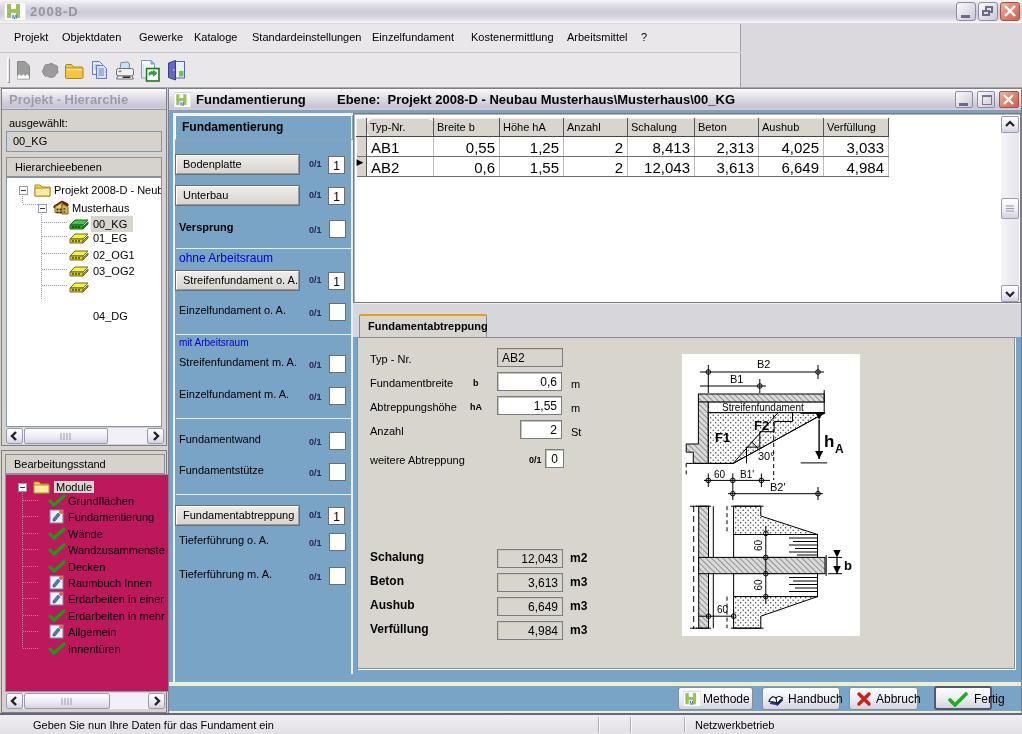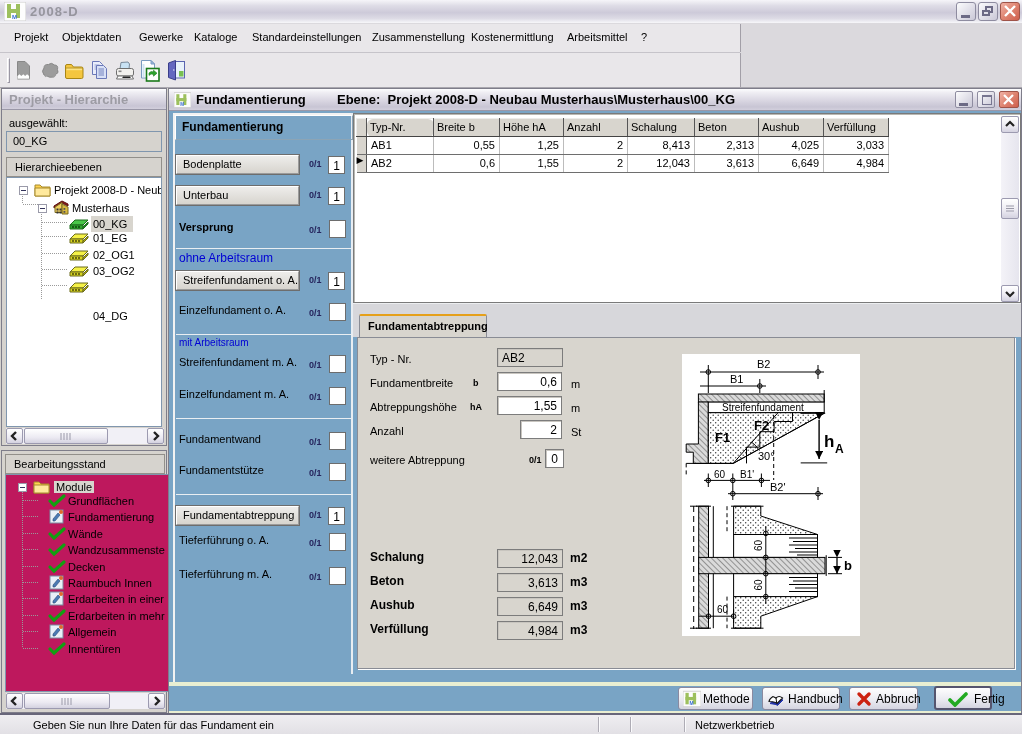--- a/index.html
+++ b/index.html
@@ -45,21 +45,21 @@
 .expander { width:9px; height:9px; border:1px solid #9a9aa9; background:#fff; }
 .expander:after { content:""; position:absolute; left:1px; top:3px; width:5px; height:1px; background:#33335a; }
 .dotv { width:1px; background-image:repeating-linear-gradient(to bottom,#9a9a9a 0 1px,transparent 1px 2px); }
 .doth { height:1px; background-image:repeating-linear-gradient(to right,#9a9a9a 0 1px,transparent 1px 2px); }
 .ffield { height:19px; background:#fff; border:1px solid #7c7c7c; box-shadow:inset 1px 1px 0 #c8c5bf; font-size:12px; text-align:right; padding:2px 4px 0 4px; }
 .ffield.gray { background:#D8D5CE; }
 .fsub { font-size:9px; font-weight:bold; }
 .fbold { font-weight:bold; font-size:12px; }
 .bbtn { height:23px; background:linear-gradient(to bottom,#fefefe,#e9e9f0 60%,#d4d4e0); border:1px solid #8a8aa0; border-radius:3px; font-size:12px; padding-top:4px; }
 .gridhead td { background:#D8D5CE; border:1px solid; border-color:#ececea #555 #444 #ececea; color:#000; padding:0 3px; height:18px; vertical-align:top; padding-top:2px; font-size:11px; }
-.gridrow td { border-right:1px solid #bcbcbc; border-bottom:1px solid #6e6e6e; padding:0 4px; height:18px; vertical-align:top; padding-top:2px; background:#fff; font-size:11px; }
+.gridrow td { border-right:1px solid #bcbcbc; border-bottom:1px solid #6e6e6e; padding:0 4px; height:18px; vertical-align:top; padding-top:2px; background:#fff; font-size:15px; }
 .gridrow td:first-child { background:#D8D5CE; border-right-color:#555; }
 </style>
 </head>
 <body>
 
 <div id="titlebar" class="abs">
   <svg class="abs" style="left:4px;top:2px" width="22" height="19" viewBox="0 0 22 19">
     <rect x="0" y="0" width="22" height="19" fill="#fdfdfd" stroke="#cccccc"></rect>
     <rect x="3" y="2" width="4" height="14" fill="#9dc05e"></rect>
     <rect x="12" y="2" width="4" height="14" fill="#9dc05e"></rect>
@@ -81,21 +81,21 @@
   </div>
 </div>
 
 <div id="chromebg" class="abs"></div>
 <div id="menubar" class="abs">
   <div class="mi" style="left:14px">Projekt</div>
   <div class="mi" style="left:62px">Objektdaten</div>
   <div class="mi" style="left:139px">Gewerke</div>
   <div class="mi" style="left:194px">Kataloge</div>
   <div class="mi" style="left:252px">Standardeinstellungen</div>
-  <div class="mi" style="left:372px">Zusammenstellung</div>
+  <div class="mi" style="left:372px">Einzelfundament</div>
   <div class="mi" style="left:471px">Kostenermittlung</div>
   <div class="mi" style="left:567px">Arbeitsmittel</div>
   <div class="mi" style="left:641px">?</div>
 </div>
 <div id="menuedge" class="abs"></div>
 
 <div id="toolbar" class="abs">
   <div class="abs" style="left:7px;top:5px;width:3px;height:25px;border-left:1px solid #fff;border-top:1px solid #fff;border-right:1px solid #9a97a4;border-bottom:1px solid #9a97a4;"></div>
   <svg class="abs" style="left:12px;top:6px" width="180" height="24" viewBox="0 0 180 24">
 

